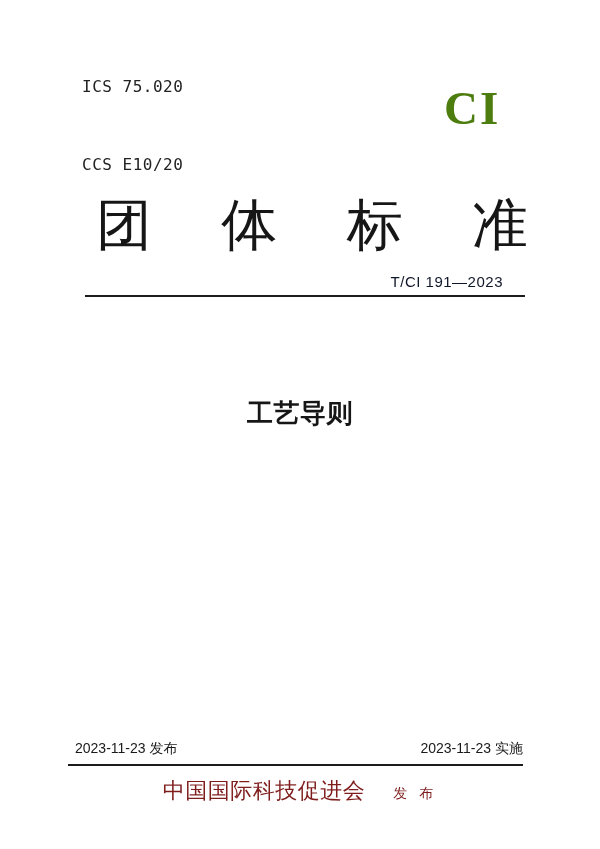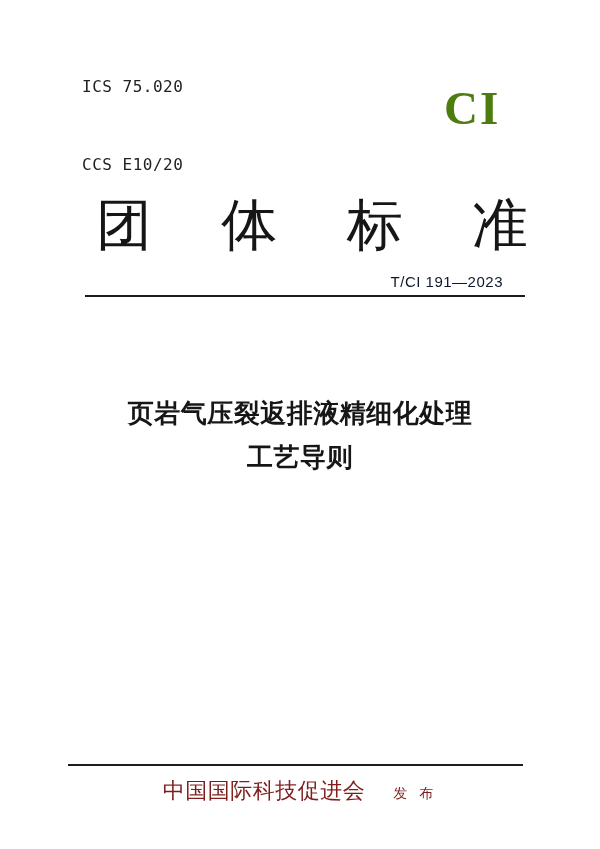--- a/index.html
+++ b/index.html
@@ -176,25 +176,32 @@
     <span>体</span>
     <span>标</span>
     <span>准</span>
   </div>
 
   <div class="std-number">T/CI 191—2023</div>
 
   <div class="rule rule-top"></div>
 
   <div class="title-cn">
-    <div class="line">页岩气压裂返排液精细化处理</div>
     <div class="line">工艺导则</div>
   </div>
 
 
+  <div class="dates-row">
+    <div class="date-item">
+      <span>2023-11-23</span><span class="date-label">发布</span>
+    </div>
+    <div class="date-item">
+      <span>2023-11-23</span><span class="date-label">实施</span>
+    </div>
+  </div>
 
   <div class="rule rule-bottom"></div>
 
   <div class="publisher-row">
     <span class="publisher-name">中国国际科技促进会</span>
     <span class="publisher-action">发 布</span>
   </div>
 
 </div>
 

